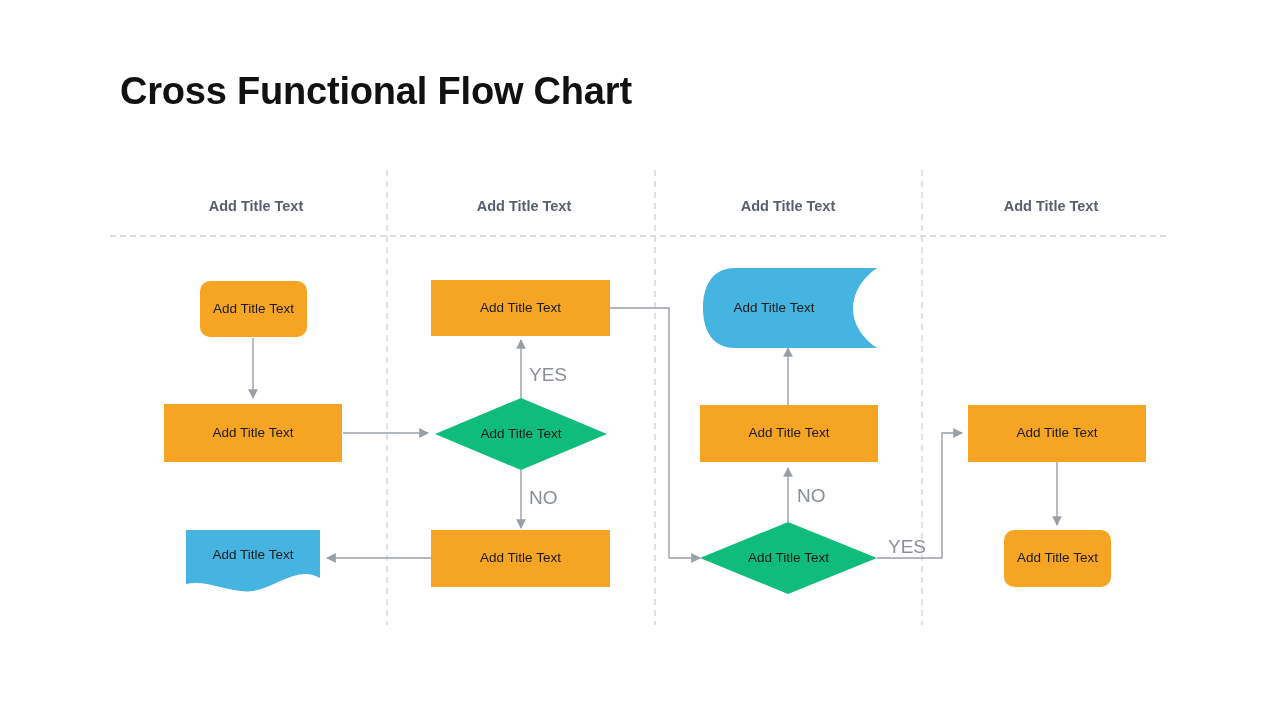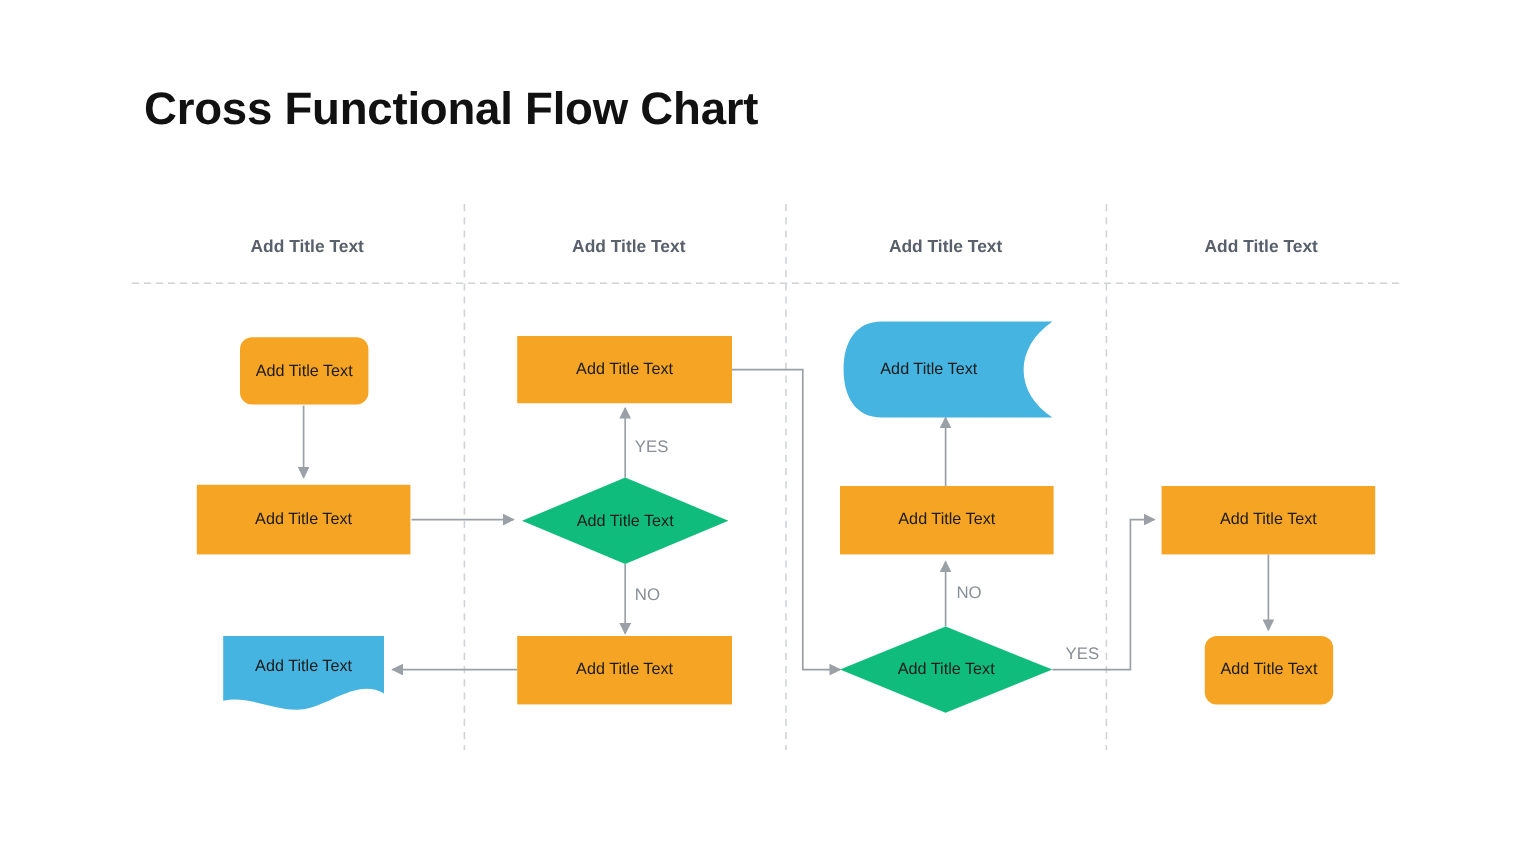--- a/index.html
+++ b/index.html
@@ -41,21 +41,21 @@
   .lane-header {
     position: absolute;
     font-size: 14.5px;
     font-weight: bold;
     color: #59606b;
     text-align: center;
     white-space: nowrap;
   }
   .edge-label {
     position: absolute;
-    font-size: 14px;
+    font-size: 19px;
     color: #8a8f96;
     white-space: nowrap;
   }
   .shape-text {
     position: absolute;
     display: flex;
     align-items: center;
     justify-content: center;
     text-align: center;
     font-size: 13.5px;

